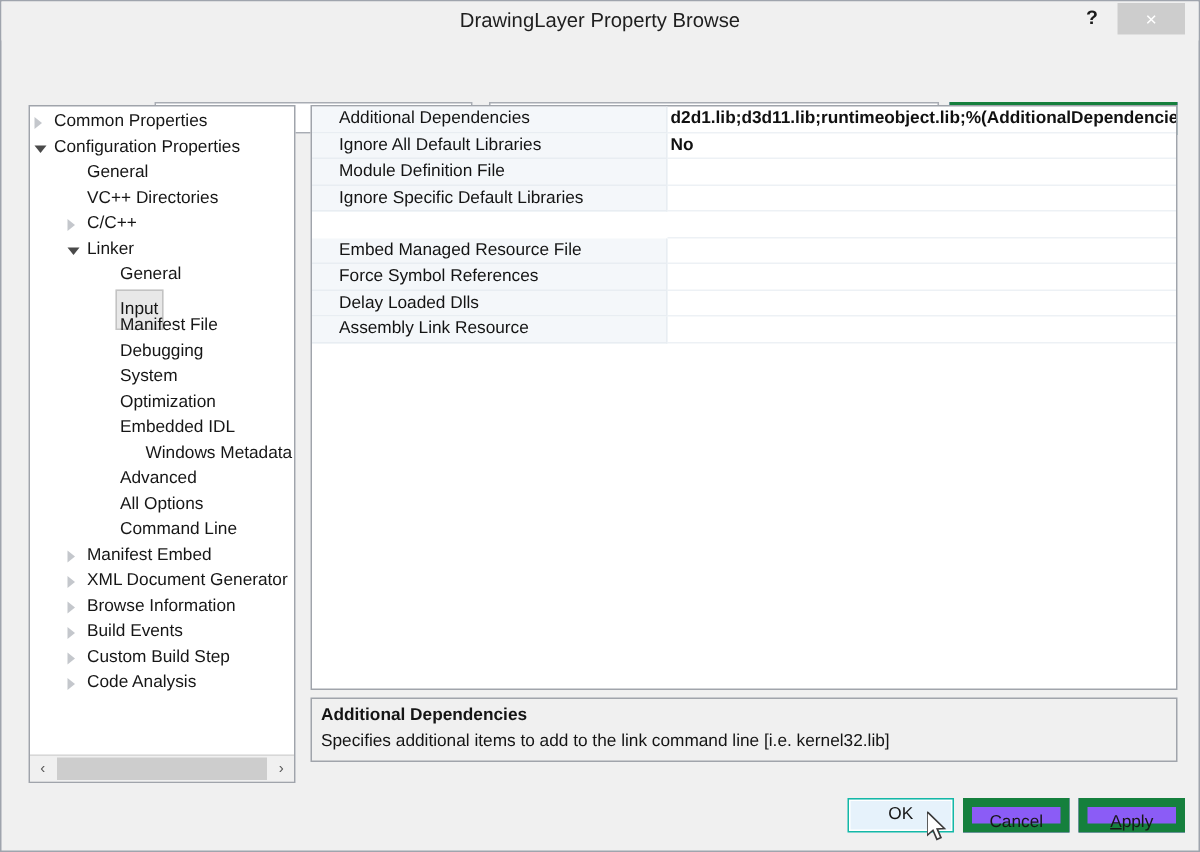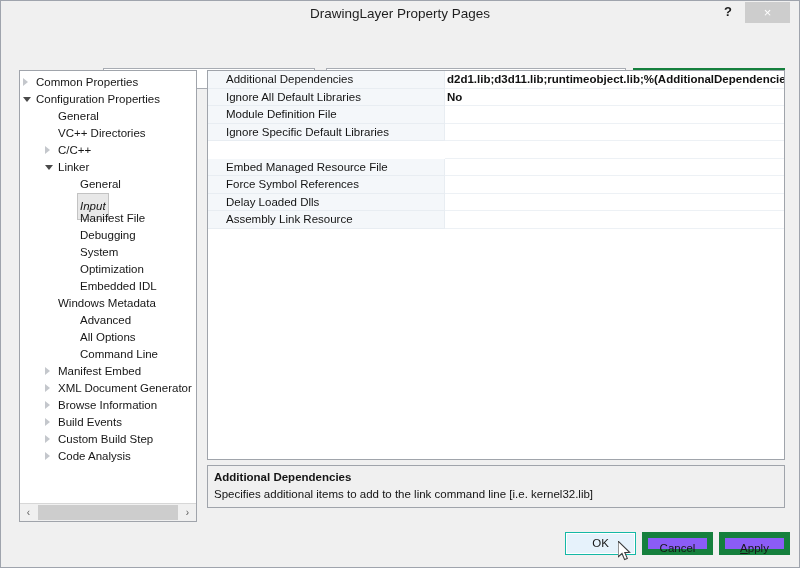--- a/index.html
+++ b/index.html
@@ -160,21 +160,20 @@
     height: 15px;
     line-height: 15px;
     vertical-align: middle;
   }
   .tnode.sel .tlabel {
     background: #e8e8e8;
     border: 1px solid #c3c3c3;
     height: 13px;
     line-height: 13px;
     padding: 6px 2px;
-    font-style: italic;
   }
   .arrow {
     position: absolute;
     width: 9px; height: 9px;
     top: 4px;
   }
   .arrow.collapsed {
     border-left: 5px solid #c4c7cc;
     border-top: 4px solid transparent;
     border-bottom: 4px solid transparent;
@@ -298,21 +297,21 @@
     width: 16px; height: 22px;
     pointer-events: none;
   }
 </style>
 </head>
 <body>
 
 <div class="window">
 
   <div class="titlebar">
-    <div class="title-text">DrawingLayer Property Pages</div>
+    <div class="title-text">DrawingLayer Property Browse</div>
     <div class="btn-help">?</div>
     <div class="btn-close">×</div>
   </div>
 
   <div class="cfgbar">
 
     <div class="lbl" style="left:20px; top:46px;">
       <u>C</u><span>onfiguration:</span>
     </div>
 
@@ -343,21 +342,21 @@
         <div class="tnode"><span class="tlabel" style="margin-left: 35px;">VC++ Directories</span></div>
         <div class="tnode"><span class="arrow collapsed" style="left: 25px;"></span><span class="tlabel" style="margin-left: 35px;">C/C++</span></div>
         <div class="tnode"><span class="arrow expanded" style="left: 25px;"></span><span class="tlabel" style="margin-left: 35px;">Linker</span></div>
         <div class="tnode"><span class="tlabel" style="margin-left: 57px;">General</span></div>
         <div class="tnode sel"><span class="tlabel" style="margin-left: 57px;">Input</span></div>
         <div class="tnode"><span class="tlabel" style="margin-left: 57px;">Manifest File</span></div>
         <div class="tnode"><span class="tlabel" style="margin-left: 57px;">Debugging</span></div>
         <div class="tnode"><span class="tlabel" style="margin-left: 57px;">System</span></div>
         <div class="tnode"><span class="tlabel" style="margin-left: 57px;">Optimization</span></div>
         <div class="tnode"><span class="tlabel" style="margin-left: 57px;">Embedded IDL</span></div>
-        <div class="tnode"><span class="tlabel" style="margin-left: 35px;">Windows Metadata</span></div>
+        <div class="tnode"><span class="tlabel" style="margin-left: 74px;">Windows Metadata</span></div>
         <div class="tnode"><span class="tlabel" style="margin-left: 57px;">Advanced</span></div>
         <div class="tnode"><span class="tlabel" style="margin-left: 57px;">All Options</span></div>
         <div class="tnode"><span class="tlabel" style="margin-left: 57px;">Command Line</span></div>
         <div class="tnode"><span class="arrow collapsed" style="left: 25px;"></span><span class="tlabel" style="margin-left: 35px;">Manifest Embed</span></div>
         <div class="tnode"><span class="arrow collapsed" style="left: 25px;"></span><span class="tlabel" style="margin-left: 35px;">XML Document Generator</span></div>
         <div class="tnode"><span class="arrow collapsed" style="left: 25px;"></span><span class="tlabel" style="margin-left: 35px;">Browse Information</span></div>
         <div class="tnode"><span class="arrow collapsed" style="left: 25px;"></span><span class="tlabel" style="margin-left: 35px;">Build Events</span></div>
         <div class="tnode"><span class="arrow collapsed" style="left: 25px;"></span><span class="tlabel" style="margin-left: 35px;">Custom Build Step</span></div>
         <div class="tnode"><span class="arrow collapsed" style="left: 25px;"></span><span class="tlabel" style="margin-left: 35px;">Code Analysis</span></div>
       </div>

